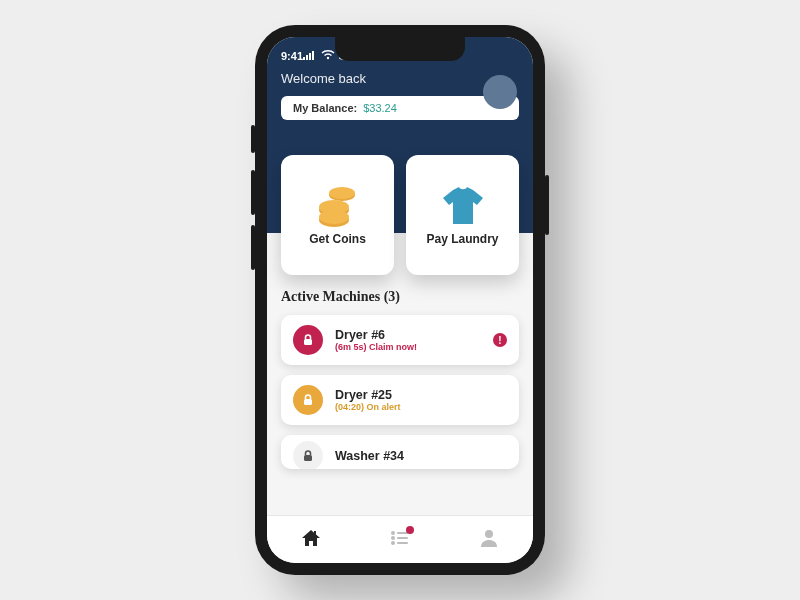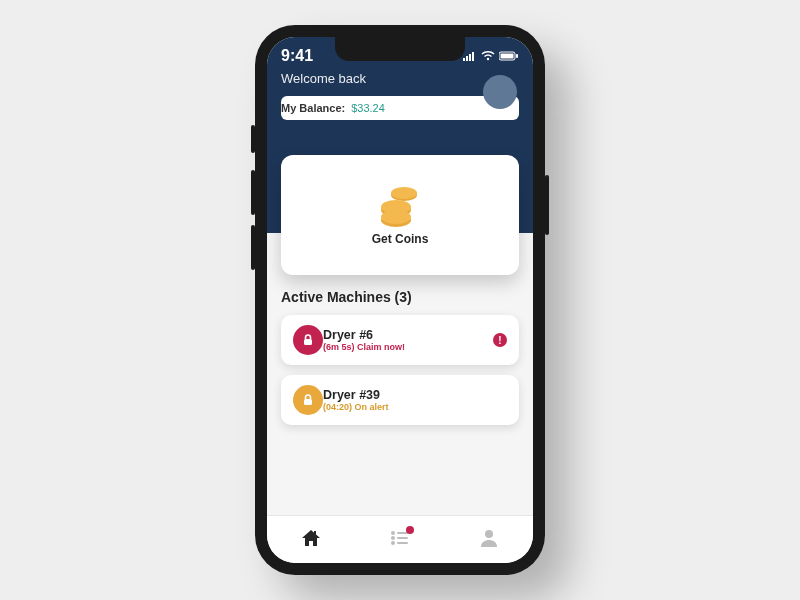--- a/index.html
+++ b/index.html
@@ -38,37 +38,37 @@
   }
   
   .hero {
     background: #1d3557;
     color: #fff;
     padding: 8px 14px 0 14px;
     height: 196px;
     position: relative;
   }
   .status-bar {
-    display:flex; justify-content:space-between; align-items:center;
-    font-size: 16px; font-weight:600; height:22px;
+    display:flex; justify-content:flex-start; align-items:center;
+    font-size: 11px; font-weight:600; height:22px;
   }
   .status-right { display:flex; gap:4px; align-items:center; }
   .welcome { margin-top: 4px; }
   .welcome-small { font-size: 13px; opacity:.9; }
   .welcome-name { font-size: 16px; font-weight:700; letter-spacing:.2px; }
   .avatar {
     position:absolute; right:16px; top:38px;
     width:34px; height:34px; border-radius:50%;
     background:#5f7895;
   }
   .balance {
     margin-top:10px;
     background:#fff; color:#333;
     border-radius:6px;
-    padding:6px 0;
+    padding:6px 12px;
     font-size:11px; font-weight:600;
     display:flex; gap:6px; align-items:center;
   }
   .balance .amount { color:#2a9d8f; font-weight:400; }
   
   .actions {
     position:absolute; left:14px; right:14px; top:118px;
     display:flex; gap:12px;
   }
   .card {
@@ -76,25 +76,25 @@
     box-shadow: 0 8px 18px rgba(0,0,0,.18);
     height:120px;
     display:flex; flex-direction:column; align-items:center; justify-content:center;
     cursor:pointer;
   }
   .card-label { font-size:12px; font-weight:700; color:#262626; }
   
   .body {
     padding: 56px 14px 0 14px;
   }
-  .section-title { font-size:14px; font-weight:800; color:#262626; margin-bottom:10px; }
+  .section-title { font-size:14px; font-weight:800; color:#262626; margin-bottom:10px;font-family:Liberation Serif, serif; }
   .machines { display:flex; flex-direction:column; gap:10px; }
   .machine {
     background:#fff; border-radius:10px; box-shadow:0 3px 10px rgba(0,0,0,.12);
-    padding:10px 12px; display:flex; align-items:center; gap:0;
+    padding:10px 12px; display:flex; align-items:center; gap:12px;
     position:relative; cursor:pointer;
   }
   .badge-circle {
     width:30px; height:30px; border-radius:50%;
     display:flex; align-items:center; justify-content:center;
     flex-shrink:0;
   }
   .m-red { background:#c1224f; }
   .m-yellow { background:#e9a83b; }
   .m-grey { background:#f1f1f1; }
@@ -188,20 +188,28 @@
               <ellipse cx="28" cy="11" rx="13" ry="6" fill="#e9a83b"></ellipse>
               <ellipse cx="28" cy="9" rx="13" ry="6" fill="#f3b94f"></ellipse>
               <ellipse cx="20" cy="26" rx="15" ry="7" fill="#e9a83b"></ellipse>
               <ellipse cx="20" cy="23" rx="15" ry="7" fill="#f3b94f"></ellipse>
               <ellipse cx="20" cy="36" rx="15" ry="7" fill="#e9a83b"></ellipse>
               <ellipse cx="20" cy="33" rx="15" ry="7" fill="#f3b94f"></ellipse>
             </svg>
           </span>
           <span class="card-label">Get Coins</span>
         </div>
+        <div class="card">
+          <span>
+            <svg width="48" height="44" viewBox="0 0 48 44">
+              <path fill="#3a9bc1" d="M14 6 L20 3 C21 6 27 6 28 3 L34 6 L44 14 L38 21 L34 18 L34 40 L14 40 L14 18 L10 21 L4 14 Z"></path>
+            </svg>
+          </span>
+          <span class="card-label">Pay Laundry</span>
+        </div>
       </div>
     </div>
 
     <div class="body">
       <div class="section-title">Active Machines (3)</div>
 
       <div class="machines">
 
         <div class="machine">
           <div class="badge-circle m-red">
@@ -218,25 +226,36 @@
         </div>
 
         <div class="machine">
           <div class="badge-circle m-yellow">
             <svg width="14" height="14" viewBox="0 0 14 14">
                 <rect x="3" y="6" width="8" height="6" rx="1.5" fill="#fff"></rect>
                 <path d="M4.5 6 V4.5 a2.5 2.5 0 0 1 5 0 V6" fill="none" stroke="#fff" stroke-width="1.6"></path>
               </svg>
           </div>
           <div class="m-info">
-            <span class="m-name">Dryer #39</span>
+            <span class="m-name">Dryer #25</span>
             <span class="m-sub sub-yellow">(04:20) On alert</span>
           </div>
         </div>
 
+        <div class="machine cut">
+          <div class="badge-circle m-grey">
+            <svg width="14" height="14" viewBox="0 0 14 14">
+                <rect x="3" y="6" width="8" height="6" rx="1.5" fill="#555"></rect>
+                <path d="M4.5 6 V4.5 a2.5 2.5 0 0 1 5 0 V6" fill="none" stroke="#555" stroke-width="1.6"></path>
+              </svg>
+          </div>
+          <div class="m-info">
+            <span class="m-name">Washer #34</span>
+          </div>
+        </div>
 
       </div>
     </div>
 
     <div class="nav">
       <div class="nav-item">
         <span>
           <svg width="22" height="20" viewBox="0 0 22 20">
               <path fill="#262626" d="M11 2 L20 10 H17 V18 H13 V13 H9 V18 H5 V10 H2 Z"></path>
               <rect x="14" y="3" width="2" height="4" fill="#262626"></rect>

